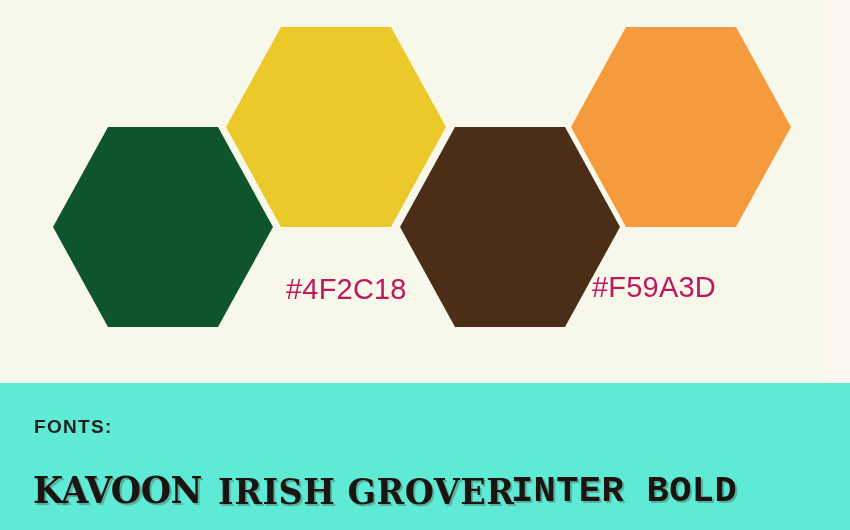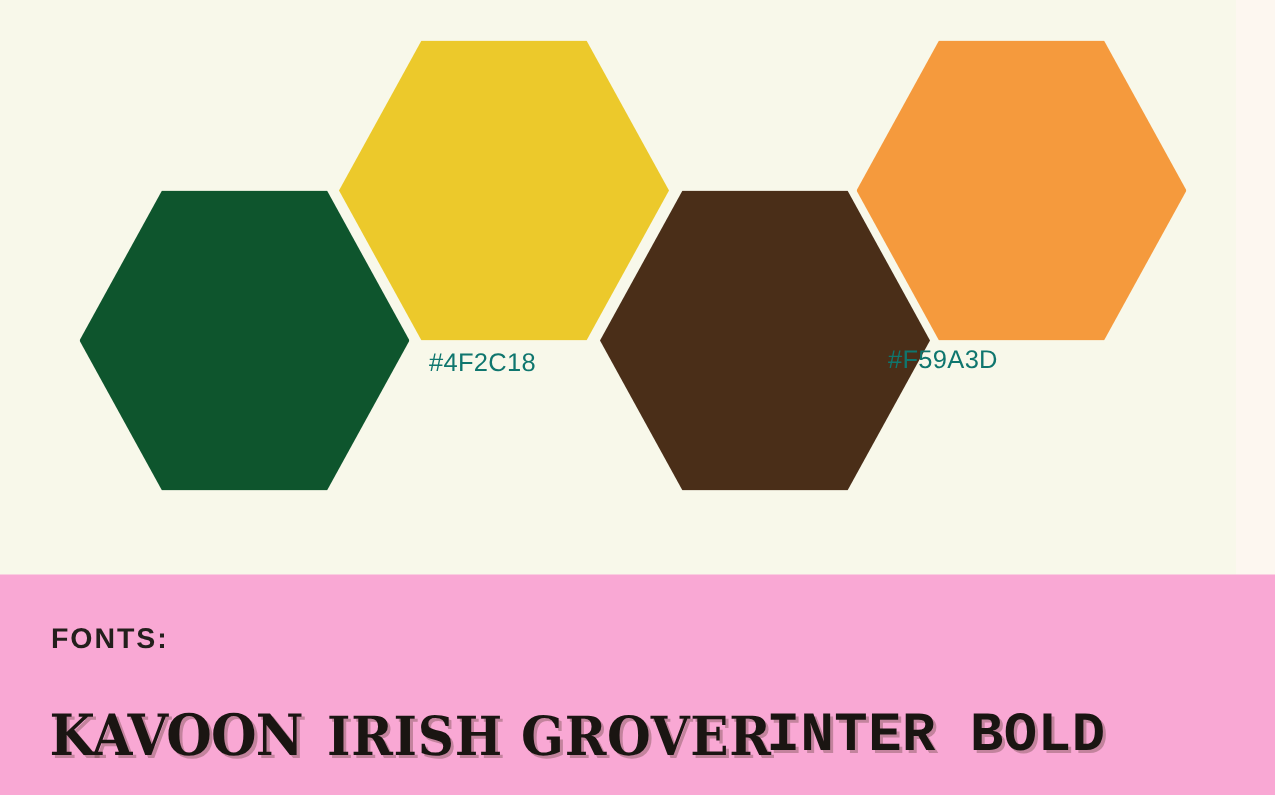--- a/index.html
+++ b/index.html
@@ -31,35 +31,36 @@
     position: absolute;
     width: 220px;
     height: 200px;
     -webkit-clip-path: polygon(25% 0%, 75% 0%, 100% 50%, 75% 100%, 25% 100%, 0% 50%);
     clip-path: polygon(25% 0%, 75% 0%, 100% 50%, 75% 100%, 25% 100%, 0% 50%);
   }
 
   .swatch-label {
     position: absolute;
     font-family: "Liberation Sans", sans-serif;
-    font-size: 17px;
+    font-size: 29px;
     font-weight: 400;
-    color: #0f766e;
+    color: #be185d;
     letter-spacing: 0.2px;
     white-space: nowrap;
+    margin-top: 41px;
   }
 
   
   #fonts-section {
     position: absolute;
     left: 0;
     top: 383px;
     width: 850px;
     height: 147px;
-    background: #f9a8d4;
+    background: #5eead4;
   }
 
   #fonts-heading {
     position: absolute;
     left: 34px;
     top: 33px;
     font-family: "Liberation Sans", sans-serif;
     font-size: 19px;
     font-weight: bold;
     letter-spacing: 1.3px;

